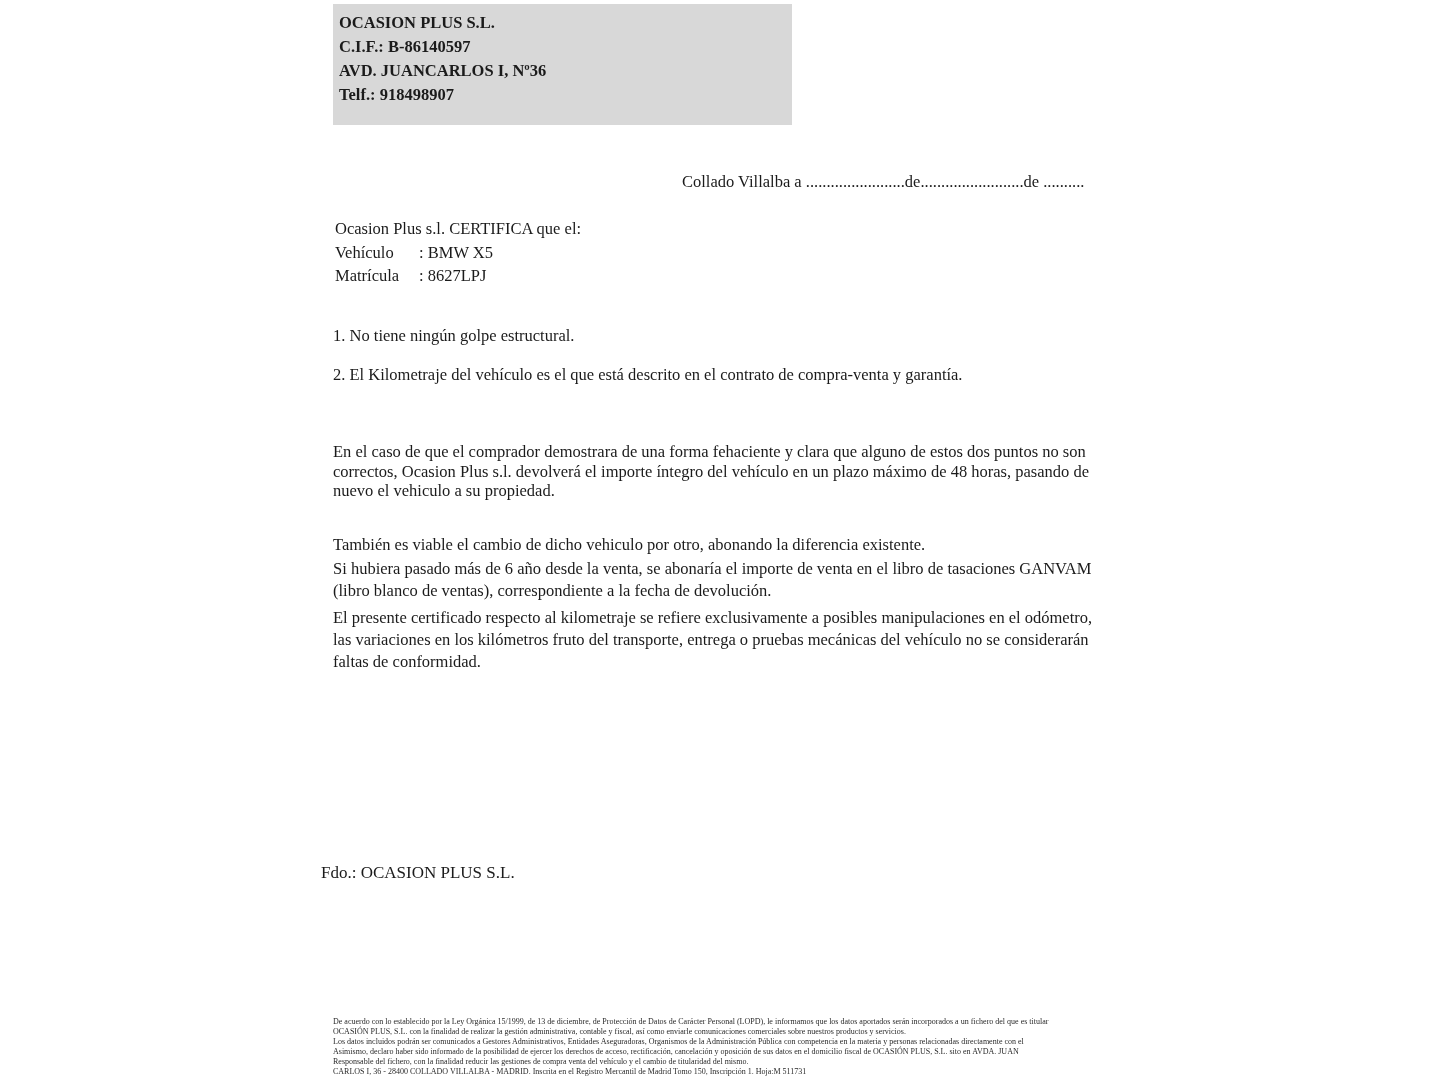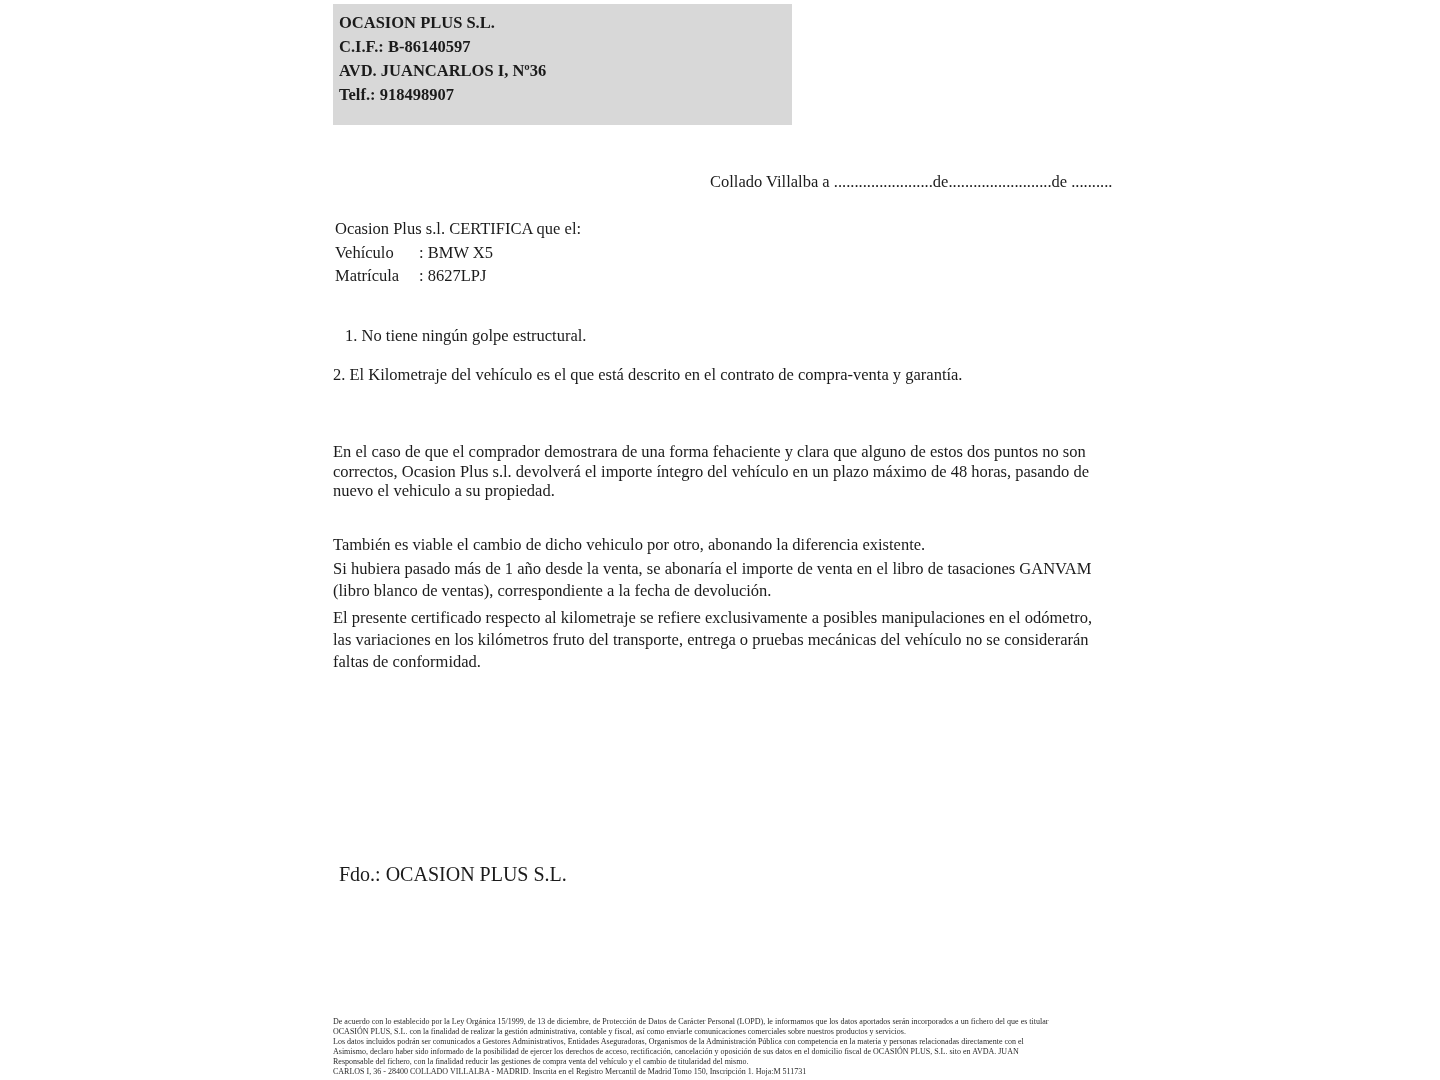--- a/index.html
+++ b/index.html
@@ -34,21 +34,20 @@
     font-size: 16.5px;
     line-height: 24px;
     white-space: nowrap;
   }
   .date-line {
     position: absolute;
     left: 682px;
     top: 172px;
     font-size: 16.5px;
     white-space: nowrap;
-    margin-left: 28px;
   }
   .certify-block {
     position: absolute;
     left: 335px;
     top: 217px;
     font-size: 16.5px;
   }
   .certify-block .cline {
     line-height: 23.5px;
     white-space: nowrap;
@@ -57,38 +56,38 @@
     display: inline-block;
     width: 84px;
   }
   .u { }
   .point {
     position: absolute;
     left: 333px;
     font-size: 16.5px;
     white-space: nowrap;
   }
-  .point-1 { top: 326px; margin-left: 12px; }
+  .point-1 { top: 326px; }
   .point-2 { top: 365px; }
   .para {
     position: absolute;
     left: 333px;
     width: 768px;
     font-size: 16.5px;
     line-height: 19.5px;
   }
   .para-1 { top: 442px; }
   .para-2 { top: 535px; }
   .para-3 { top: 558px; line-height: 22px; }
   .para-4 { top: 607px; line-height: 22px; }
   .signature {
     position: absolute;
-    left: 339px;
+    left: 321px;
     top: 863px;
-    font-size: 20px;
+    font-size: 17px;
     white-space: nowrap;
     text-align: right;
   }
   .legal {
     position: absolute;
     left: 333px;
     top: 1017px;
     width: 790px;
   }
   .legal .lline {
@@ -120,21 +119,21 @@
     <div class="cline">
       <span class="kv-label-wrap"><span class="u">Matrícula</span></span><span>: 8627LPJ</span>
     </div>
   </div>
 
   <div class="point point-1">1. No tiene ningún golpe estructural.</div>
   <div class="point point-2">2. El Kilometraje del vehículo es el que está descrito en el contrato de compra-venta y garantía.</div>
 
   <div class="para para-1">En el caso de que el comprador demostrara de una forma fehaciente y clara que alguno de estos dos puntos no son correctos, Ocasion Plus s.l. devolverá el importe íntegro del vehículo en un plazo máximo de 48 horas, pasando de nuevo el vehiculo a su propiedad.</div>
   <div class="para para-2">También es viable el cambio de dicho vehiculo por otro, abonando la diferencia existente.</div>
-  <div class="para para-3">Si hubiera pasado más de 1 año desde la venta, se abonaría el importe de venta en el libro de tasaciones GANVAM (libro blanco de ventas), correspondiente a la fecha de devolución.</div>
+  <div class="para para-3">Si hubiera pasado más de 6 año desde la venta, se abonaría el importe de venta en el libro de tasaciones GANVAM (libro blanco de ventas), correspondiente a la fecha de devolución.</div>
   <div class="para para-4">El presente certificado respecto al kilometraje se refiere exclusivamente a posibles manipulaciones en el odómetro, las variaciones en los kilómetros fruto del transporte, entrega o pruebas mecánicas del vehículo no se considerarán faltas de conformidad.</div>
 
   <div class="signature">Fdo.: OCASION PLUS S.L.</div>
 
   <div class="legal">
     <div class="lline">De acuerdo con lo establecido por la Ley Orgánica 15/1999, de 13 de diciembre, de Protección de Datos de Carácter Personal (LOPD), le informamos que los datos aportados serán incorporados a un fichero del que es titular</div>
     <div class="lline">OCASIÓN PLUS, S.L. con la finalidad de realizar la gestión administrativa, contable y fiscal, así como enviarle comunicaciones comerciales sobre nuestros productos y servicios.</div>
     <div class="lline">Los datos incluidos podrán ser comunicados a Gestores Administrativos, Entidades Aseguradoras, Organismos de la Administración Pública con competencia en la materia y personas relacionadas directamente con el</div>
     <div class="lline">Asimismo, declaro haber sido informado de la posibilidad de ejercer los derechos de acceso, rectificación, cancelación y oposición de sus datos en el domicilio fiscal de OCASIÓN PLUS, S.L. sito en AVDA. JUAN</div>
     <div class="lline">Responsable del fichero, con la finalidad reducir las gestiones de compra venta del vehículo y el cambio de titularidad del mismo.</div>

